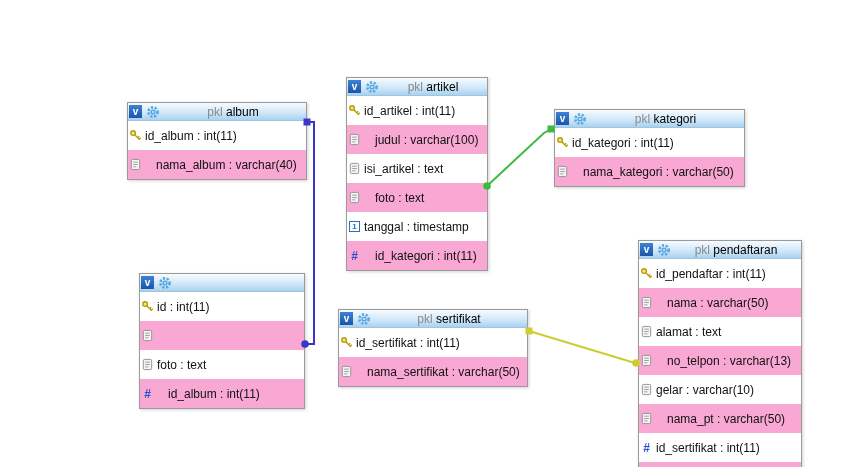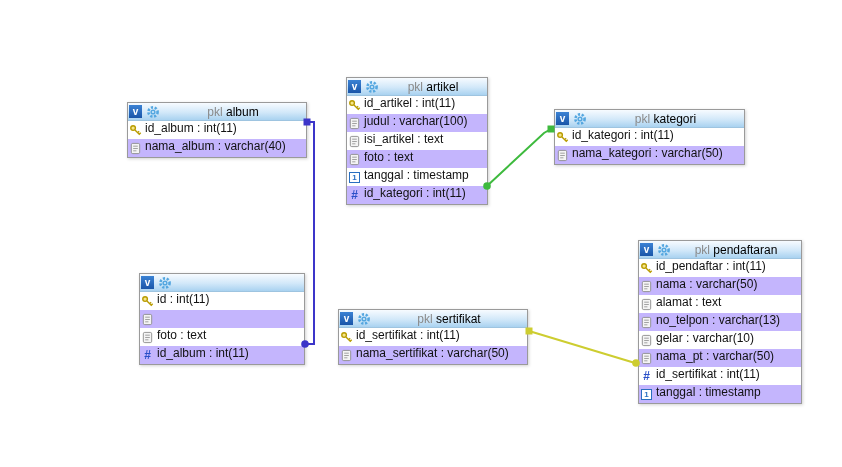--- a/index.html
+++ b/index.html
@@ -28,27 +28,28 @@
     line-height:13px; text-align:center; flex:0 0 auto;
     cursor:pointer;
   }
   .gicon { width:14px; height:14px; margin-left:4px; flex:0 0 auto; cursor:pointer; }
   .gicon svg { display:block; }
   .title { flex:1; text-align:center; white-space:nowrap; overflow:hidden; }
   .pfx { color:#8a8a8a; }
   .tname { font-weight:normal; color:#000000; }
 
   .row {
-    height:18px;
+    height:29px;
     display:flex;
+    align-items:center;
     background:#ffffff;
     white-space:nowrap;
     cursor:pointer;
   }
-  .row.alt { background:#c4b5fd; }
+  .row.alt { background:#f9a8d4;gap:11px; }
   .ficon { width:15px; flex:0 0 auto; display:flex; justify-content:center; align-items:center; }
   .ficon svg { display:block; }
   .flabel { margin-left:2px; color:#111111; }
 
   .hash { color:#2a50c8; font-weight:bold; font-size:12px; line-height:12px; }
   .cal {
     display:inline-block; width:9px; height:9px;
     border:1px solid #2a6fc0; background:#ffffff;
     color:#2a6fc0; font-size:8px; line-height:9px;
     text-align:center; font-weight:bold;

